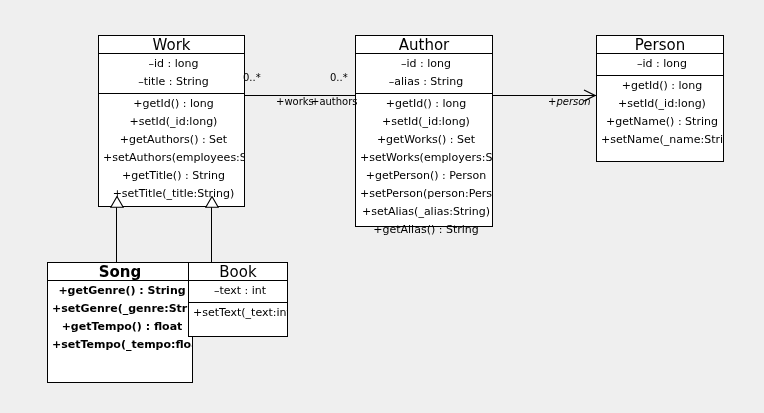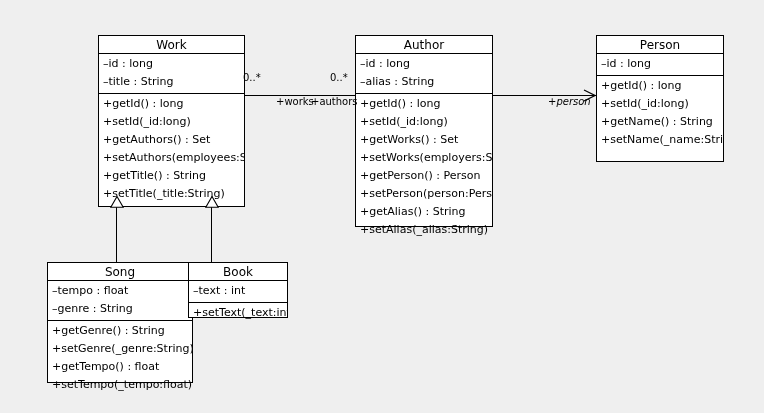--- a/index.html
+++ b/index.html
@@ -19,32 +19,33 @@
   
   .uml-class {
     position: absolute;
     background: #ffffff;
     border: 1px solid #000000;
     box-sizing: border-box;
     z-index: 5;
   }
   .uml-name {
     text-align: center;
-    font-size: 12px;
+    font-size: 15px;
     line-height: 18px;
     height: 18px;
     color: #000;
     border-bottom: 1px solid #000;
     box-sizing: border-box;
     white-space: nowrap;
     overflow: hidden;
   }
   .uml-compartment {
     box-sizing: border-box;
     padding: 1px 0 2px 0;
+    text-align: center;
   }
   .uml-compartment.attrs {
     border-bottom: 1px solid #000;
   }
   .uml-row {
     font-size: 11px;
     line-height: 18px;
     height: 18px;
     padding-left: 4px;
     white-space: nowrap;
@@ -148,53 +149,49 @@
       <div class="uml-row">–id : long</div>
       <div class="uml-row">–alias : String</div>
     </div>
     <div class="uml-compartment methods">
       <div class="uml-row">+getId() : long</div>
       <div class="uml-row">+setId(_id:long)</div>
       <div class="uml-row">+getWorks() : Set</div>
       <div class="uml-row">+setWorks(employers:Set)</div>
       <div class="uml-row">+getPerson() : Person</div>
       <div class="uml-row">+setPerson(person:Person)</div>
+      <div class="uml-row">+setAlias(_alias:String)</div>
       <div class="uml-row">+getAlias() : String</div>
-      <div class="uml-row">+setAlias(_alias:String)</div>
     </div>
   </div>
 
   <div class="uml-class" style="left:596px; top:35px; width:128px; height:127px;">
     <div class="uml-name">Person</div>
     <div class="uml-compartment attrs">
       <div class="uml-row">–id : long</div>
     </div>
     <div class="uml-compartment methods">
       <div class="uml-row">+getId() : long</div>
       <div class="uml-row">+setId(_id:long)</div>
       <div class="uml-row">+getName() : String</div>
       <div class="uml-row">+setName(_name:String)</div>
     </div>
   </div>
 
-  <div class="uml-class" style="left:47px; top:262px; width:146px; height:121px;">
+  <div class="uml-class" style="left:47px; top:262px; width:146px; height:121px;font-weight:bold;">
     <div class="uml-name">Song</div>
-    <div class="uml-compartment attrs">
-      <div class="uml-row">–tempo : float</div>
-      <div class="uml-row">–genre : String</div>
-    </div>
     <div class="uml-compartment methods">
       <div class="uml-row">+getGenre() : String</div>
       <div class="uml-row">+setGenre(_genre:String)</div>
       <div class="uml-row">+getTempo() : float</div>
       <div class="uml-row">+setTempo(_tempo:float)</div>
     </div>
   </div>
 
-  <div class="uml-class" style="left:188px; top:262px; width:100px; height:56px;">
+  <div class="uml-class" style="left:188px; top:262px; width:100px; height:75px;">
     <div class="uml-name">Book</div>
     <div class="uml-compartment attrs">
       <div class="uml-row">–text : int</div>
     </div>
     <div class="uml-compartment methods">
       <div class="uml-row">+setText(_text:int)</div>
     </div>
   </div>
 
 </div>

